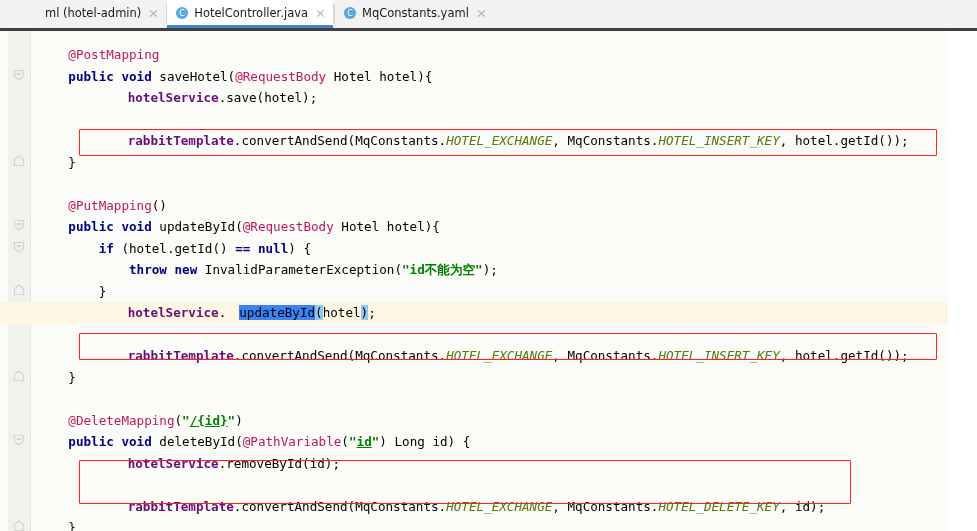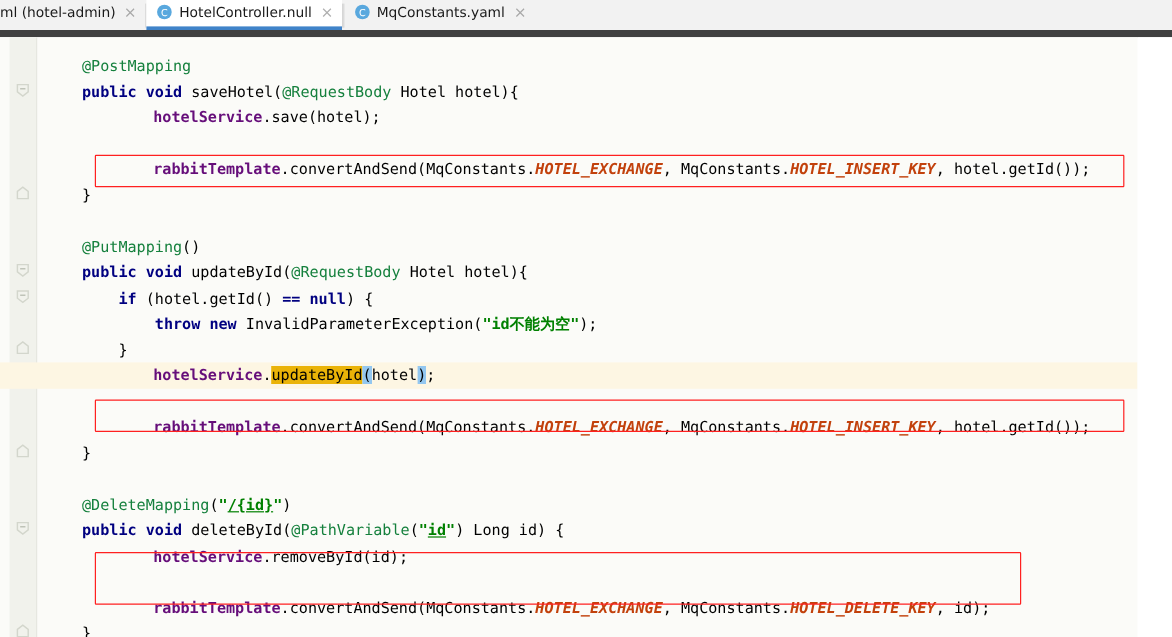--- a/index.html
+++ b/index.html
@@ -23,25 +23,26 @@
     background: #ffffff;
   }
 
   
   .tabbar {
     position: absolute;
     left: 0; top: 0;
     width: 977px;
     height: 31px;
     background: #f2f2f2;
-    border-bottom: 6px solid #404040;
+    border-bottom: 3px solid #404040;
     display: flex;
     align-items: flex-end;
     box-sizing: border-box;
     overflow: hidden;
+    padding-left: 45px;
   }
   .tab {
     position: relative;
     display: flex;
     align-items: center;
     height: 30px;
     padding: 0 7px 0 8px;
     box-sizing: border-box;
     font-size: 11.5px;
     color: #1a1a1a;
@@ -132,27 +133,27 @@
     box-sizing: border-box;
     width: 948px;
     white-space: pre;
   }
   .ln.caretline {
     background: #fdf6e3;
   }
 
   
   .kw      { color: #000080; font-weight: bold; }
-  .anno    { color: #15803d; }
+  .anno    { color: #be185d; }
   .fld     { color: #660e7a; font-weight: bold; margin-left: 29px; }
-  .stat    { color: #c2410c; font-weight: bold; font-style: italic; }
+  .stat    { color: #4d7c0f; font-weight: normal; font-style: italic; }
   .str     { color: #008000; font-weight: bold; }
   .strlink { color: #008000; font-weight: bold; text-decoration: underline; }
   .plain   { color: #000000; }
-  .sel     { background: #eab308; }
+  .sel     { background: #3b82f6; margin-left: 13px; }
   .brk     { background: #93c7f0; }
 
   
   .redbox {
     position: absolute;
     border: 1.6px solid #ff2020;
     box-sizing: border-box;
     pointer-events: none;
     border-radius: 1px;
   }
@@ -187,21 +188,21 @@
       </svg>
     </div>
 
     <div class="tabdiv"></div>
 
     <div class="tab active">
       <svg class="ticon" viewBox="0 0 14 14">
         <circle cx="7" cy="7" r="6.1" fill="#59a8de"></circle>
         <text x="7" y="10.2" font-size="8" font-family="DejaVu Sans, sans-serif" fill="#ffffff" text-anchor="middle">C</text>
       </svg>
-      <span class="tlabel">HotelController.null</span>
+      <span class="tlabel">HotelController.java</span>
       <svg class="tclose" viewBox="0 0 12 12">
         <path d="M2.5 2.5 L9.5 9.5 M9.5 2.5 L2.5 9.5" stroke="#6e6e6e" stroke-width="1.1" fill="none"></path>
       </svg>
     </div>
 
     <div class="tabdiv"></div>
 
 
     <div class="tabdiv"></div>
 

